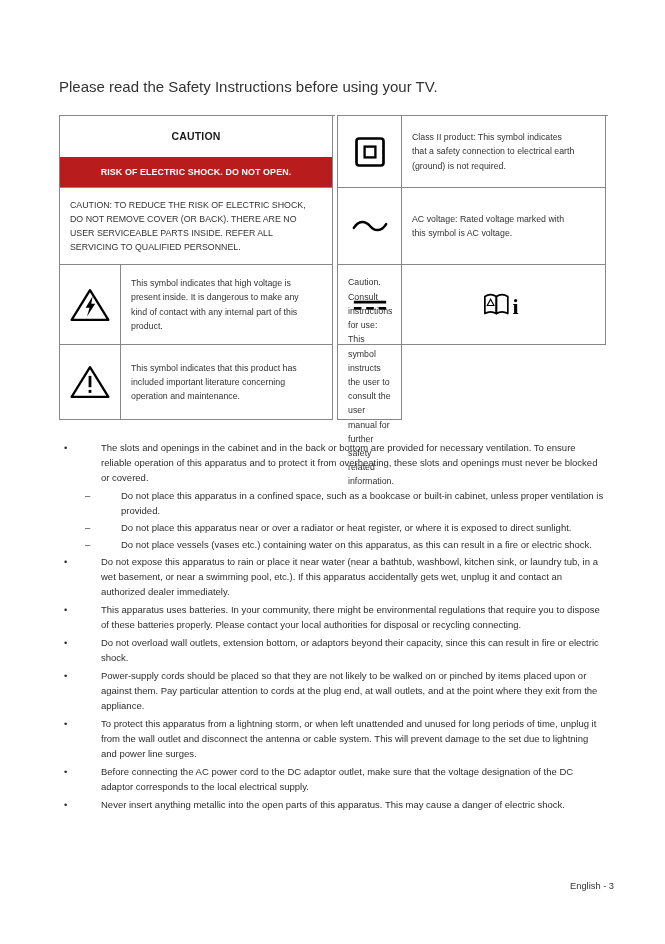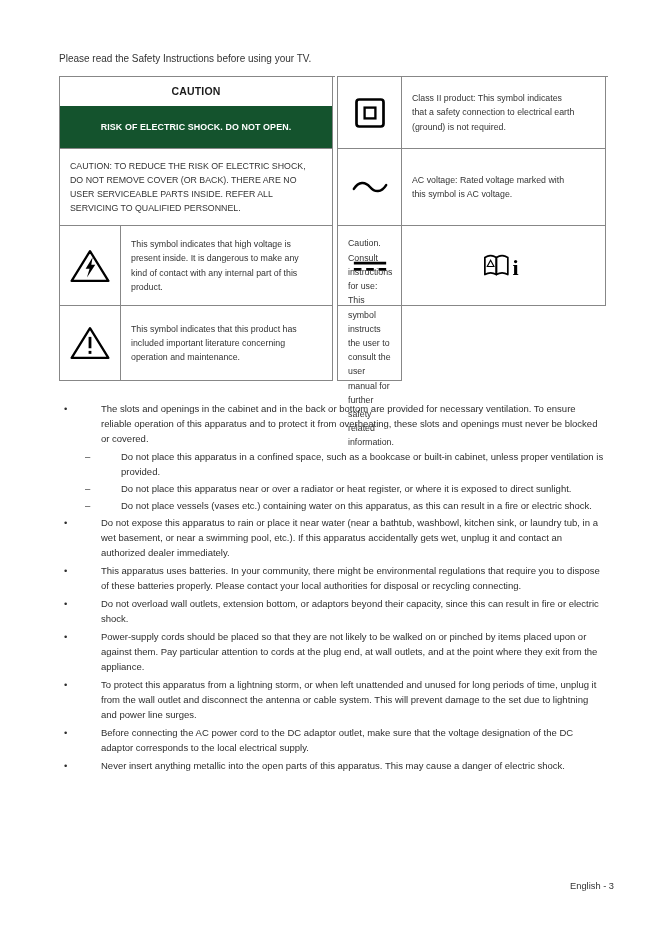--- a/index.html
+++ b/index.html
@@ -9,42 +9,42 @@
     font-family:"Liberation Sans", sans-serif;
     color:#262626;
     overflow:hidden;
   }
   .page { position:relative; width:665px; height:944px; padding:53px 59px 0 59px; background:#fff; }
 
   .title {
     font-size:22px; font-weight:700; color:#000;
     letter-spacing:-0.3px;
   }
-  .intro { font-size:10px; color:#333; }
+  .intro { margin-top:25px; font-size:15px; color:#333; }
 
   
-  .tables { display:flex; gap:2px; margin-top:12px; width:547px; }
+  .tables { display:flex; gap:2px; margin-top:20px; width:547px; }
   .stable {
     display:grid;
     grid-template-rows:72px 77px 80px 75px;
     border-top:1px solid #878787; border-left:1px solid #878787;
     font-size:8.8px; line-height:14.2px; color:#333;
   }
   .stable > div { border-right:1px solid #878787; border-bottom:1px solid #878787; }
   .left-t  { grid-template-columns:61px 212px; flex:0 0 276px; }
   .right-t { grid-template-columns:64px 204px; flex:0 0 271px; }
   .span2 { grid-column:1 / 3; }
 
   .caution-cell { display:flex; flex-direction:column; }
   .caution-head {
     flex:1; display:flex; align-items:center; justify-content:center;
     font-weight:700; font-size:10.5px; color:#1a1a1a; letter-spacing:0.2px;
   }
   .caution-bar {
-    height:42px; background:#14532d; color:#fff;
+    height:30px; background:#b91c1c; color:#fff;
     font-weight:700; font-size:8.9px; letter-spacing:0.1px;
     display:flex; align-items:center; justify-content:center;
   }
   .txt-cell { display:flex; align-items:center; padding:6px 26px 6px 10px; }
   .sym-cell { display:flex; align-items:center; justify-content:center; }
 
   
   .instructions { margin-top:20px; width:547px; }
   .b-item { display:flex; margin-bottom:3px; font-size:9.5px; line-height:15px; color:#2e2e2e; }
   .b-item .b-marker { flex:0 0 13px; margin-left:5px; }

